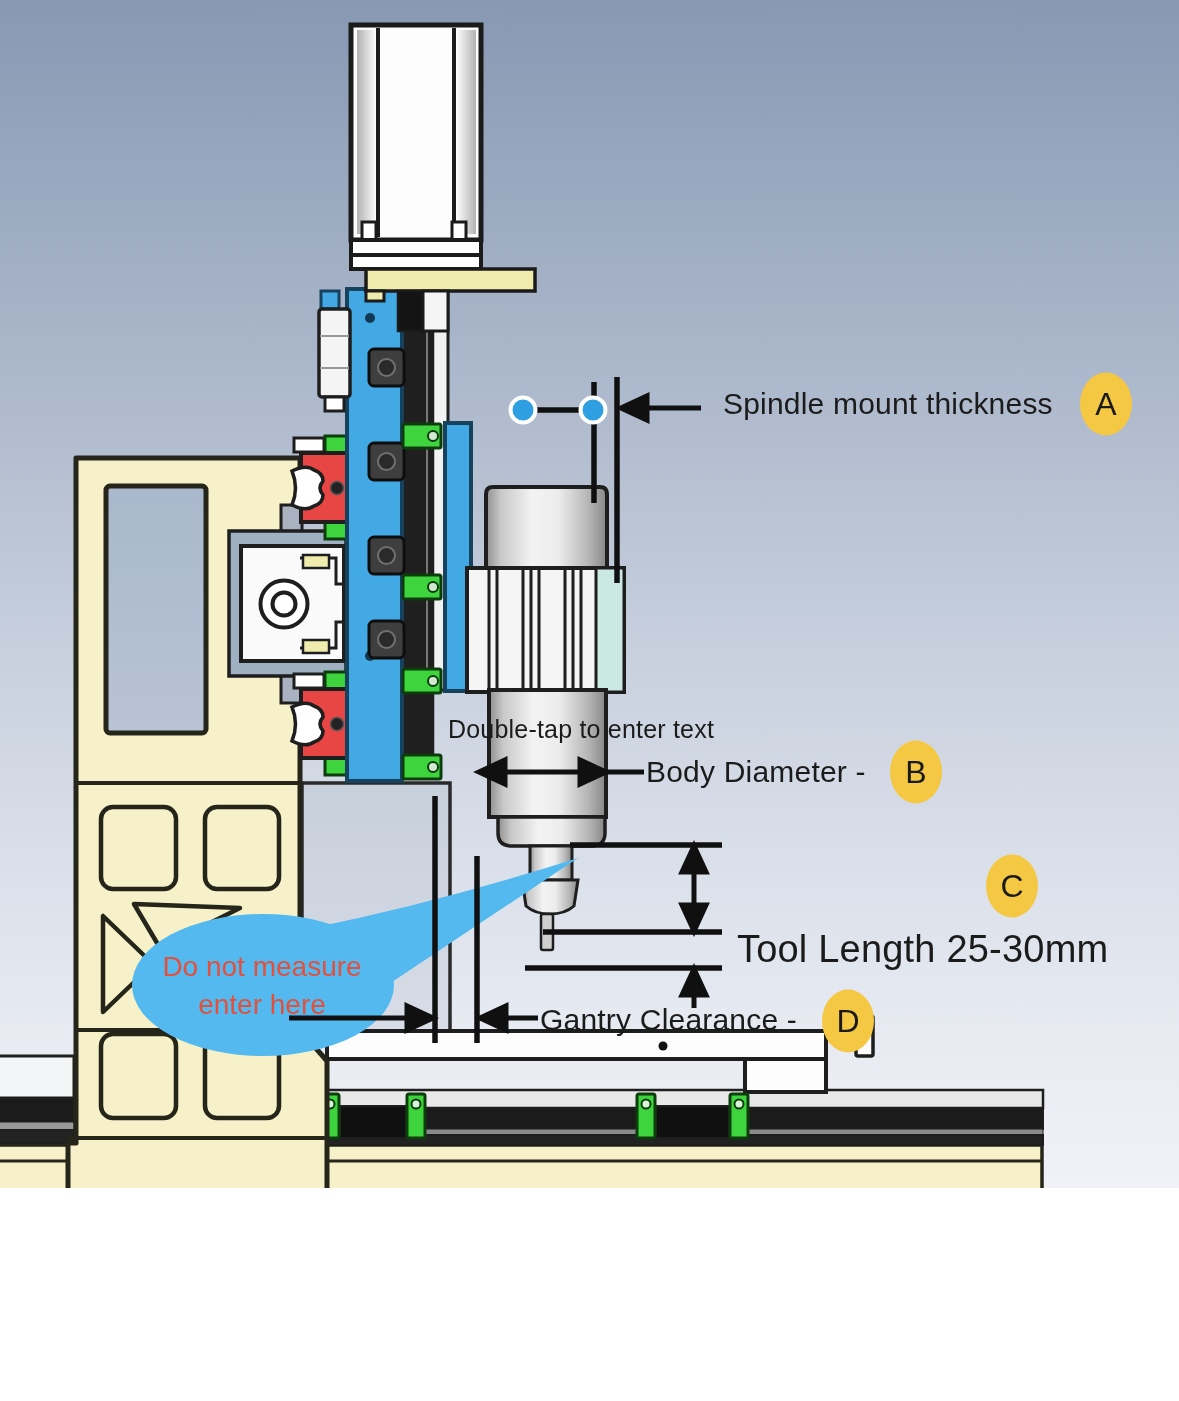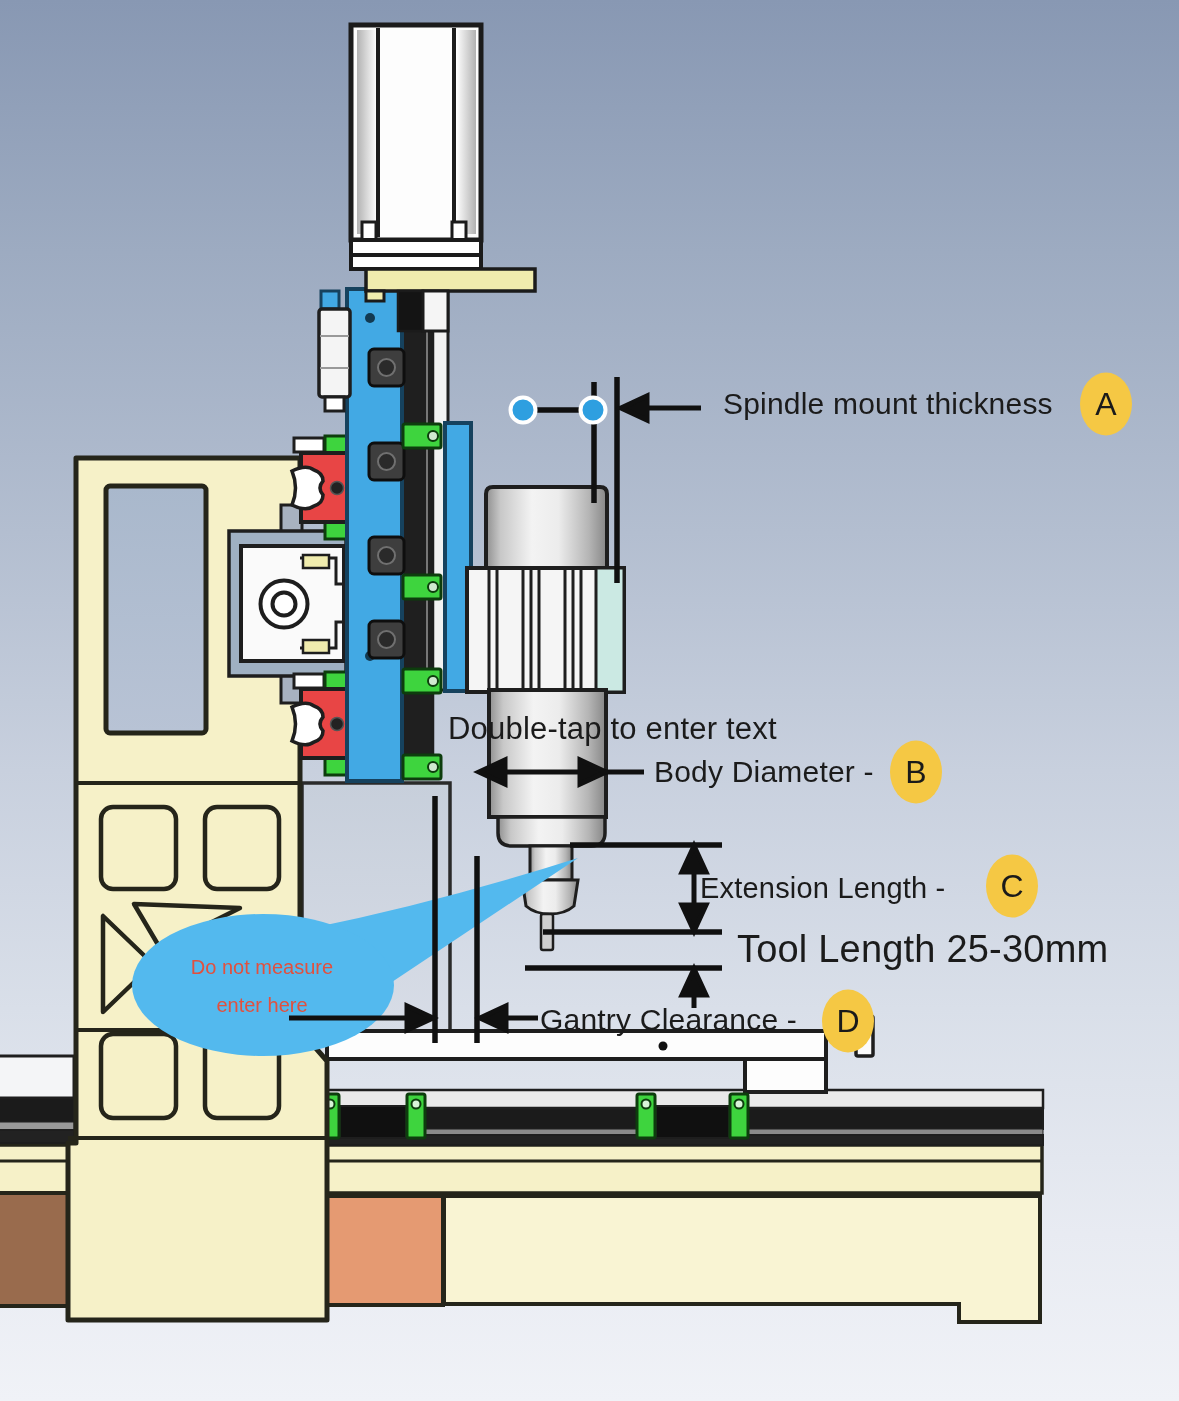--- a/index.html
+++ b/index.html
@@ -1,33 +1,33 @@
 <!DOCTYPE html>
 <html><head>
 <meta charset="utf-8">
 <style>
   html,body{margin:0;padding:0;}
   body{width:1179px;height:1401px;font-family:"Liberation Sans",sans-serif;}
   #stage{
-    position:relative;width:1179px;height:1401px;overflow:hidden;
+    position:relative;width:1179px;height:1188px;overflow:hidden;
     background:linear-gradient(180deg,#8898b3 0%,#9dabc1 18%,#b3bed0 38%,#c8d0de 55%,#d9dfe9 72%,#e8ebf2 88%,#f0f2f7 100%);
   }
   svg.layer{position:absolute;left:0;top:0;}
   .label{
     position:absolute;color:#1b1b1b;white-space:nowrap;
     transform:translateY(-50%);letter-spacing:0.2px;
   }
   .badge{
     position:absolute;width:52px;height:63px;border-radius:50%;
     background:#f5c844;color:#1a1a1a;display:flex;align-items:center;justify-content:center;
     font-size:32px;transform:translate(-50%,-50%);
   }
   .callout-text{
     position:absolute;left:112px;top:948px;width:300px;text-align:center;
-    color:#e2503e;font-size:20px;line-height:38px;
+    color:#e2503e;font-size:28px;line-height:38px;
   }
 </style>
 </head>
 <body>
 
 <div id="stage">
 
   <svg class="layer" width="1179" height="1401" viewBox="0 0 1179 1401">
     <defs>
       <linearGradient id="metal" x1="0" y1="0" x2="1" y2="0">
@@ -258,26 +258,25 @@
       <line x1="498" y1="1018" x2="538" y2="1018"></line>
       <polygon points="480,1018 506,1006 506,1030"></polygon>
     </g>
     <circle cx="523" cy="410" r="12.5" fill="#2e9fe0" stroke="#ffffff" stroke-width="4"></circle>
     <circle cx="593" cy="410" r="12.5" fill="#2e9fe0" stroke="#ffffff" stroke-width="4"></circle>
   </svg>
 
   <div class="label" style="left:723px;top:404px;font-size:30px;">Spindle mount thickness</div>
   <div class="badge" style="left:1106px;top:404px;">A</div>
 
-  <div class="label" style="left:448px;top:729px;font-size:31px;">Double-tap to enter text</div>
-
-  <div class="label" style="left:646px;top:772px;font-size:30px;margin-left:8px;">Body Diameter -</div>
+  <div class="label" style="left:448px;top:729px;font-size:25px;">Double-tap to enter text</div>
+
+  <div class="label" style="left:646px;top:772px;font-size:30px;">Body Diameter -</div>
   <div class="badge" style="left:916px;top:772px;">B</div>
 
-  <div class="label" style="left:700px;top:888px;font-size:29px;">Extension Length -</div>
   <div class="badge" style="left:1012px;top:886px;">C</div>
 
   <div class="label" style="left:737px;top:949px;font-size:38px;">Tool Length 25-30mm</div>
 
   <div class="label" style="left:540px;top:1020px;font-size:30px;">Gantry Clearance -</div>
   <div class="badge" style="left:848px;top:1021px;">D</div>
 
   <div class="callout-text">
     <div>Do not measure</div>
     <div>enter here</div>

